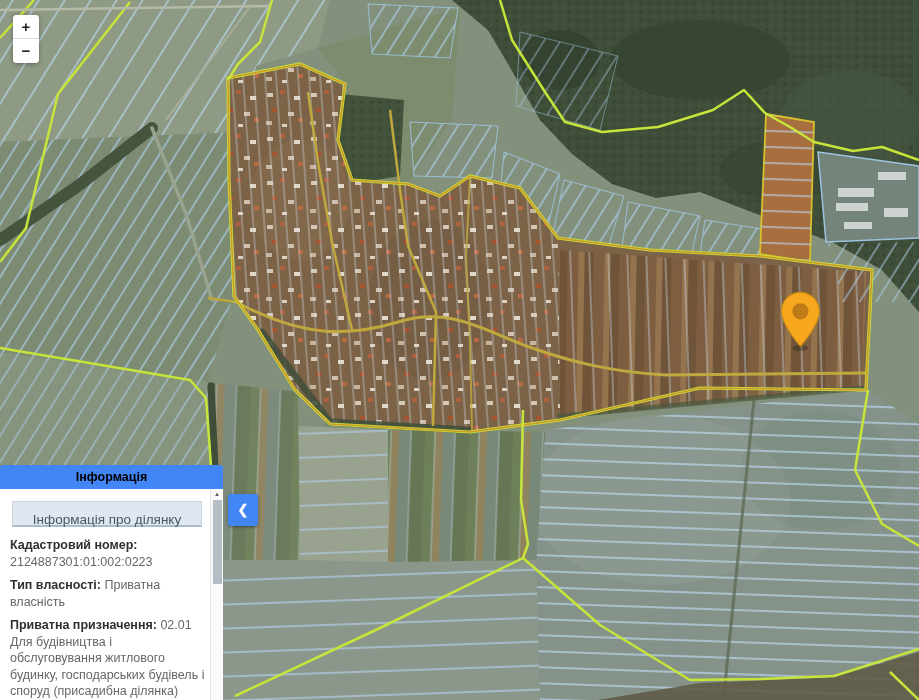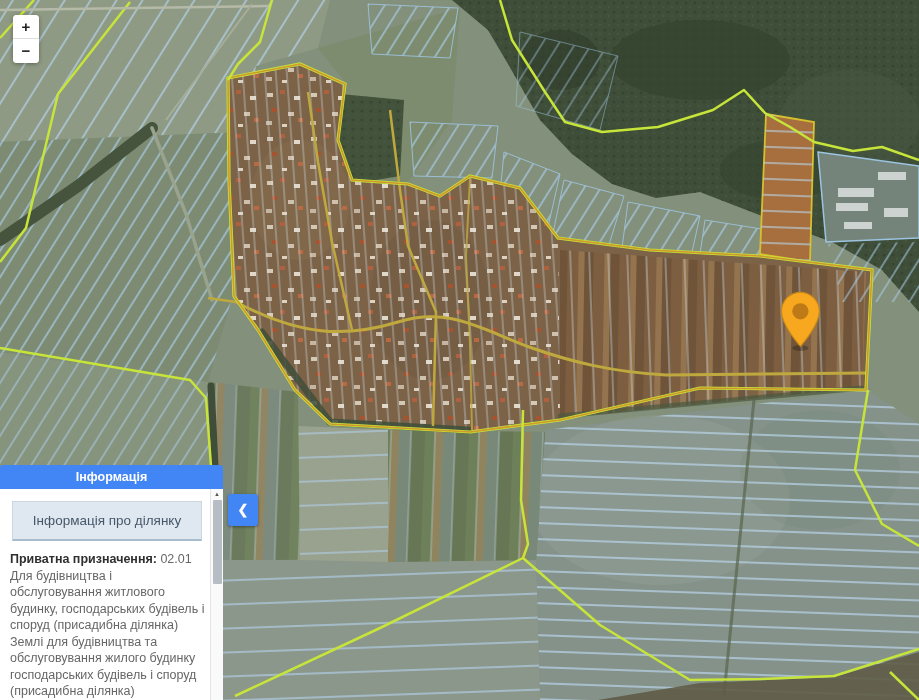--- a/index.html
+++ b/index.html
@@ -11,24 +11,24 @@
   
   .zoom-ctl{position:absolute;left:13px;top:15px;width:26px;background:#fff;
             border-radius:4px;box-shadow:0 1px 4px rgba(0,0,0,.35);overflow:hidden;}
   .zoom-ctl button{display:block;width:26px;height:24px;border:0;background:#fff;
             font:bold 15px/22px "Liberation Sans",sans-serif;color:#222;cursor:pointer;padding:0;}
   .zoom-ctl button:first-child{border-bottom:1px solid #ddd;}
 
   
   .info-panel{position:absolute;left:0;top:465px;width:223px;height:235px;}
   .info-panel .hdr{height:24px;background:var(--header_blue,#4285f4);border-radius:3px 3px 0 0;
-            color:#ffffff;font-size:12.5px;font-weight:bold;text-align:center;line-height:24px;}
+            color:#000000;font-size:12.5px;font-weight:bold;text-align:center;line-height:24px;}
   .info-panel .body{position:relative;background:#fff;height:211px;overflow:hidden;
             padding:0 17px 0 10px;}
-  .tab-btn{display:block;width:190px;height:40px;margin:12px 0 10px 2px;
+  .tab-btn{display:block;width:190px;height:26px;margin:12px 0 10px 2px;
             background:var(--tab_bg,#dfe7f1);border:1px solid #ccd6e1;
             border-bottom:2px solid var(--tab_border,#b6c6d6);
             color:var(--tab_text,#47586a);font-size:13.5px;text-align:center;
             line-height:23px;cursor:pointer;font-family:inherit;padding:6px;}
   .fld{font-size:12.5px;line-height:1.32;color:var(--value_text,#666);margin:7px 0;}
   .fld b{color:var(--label_text,#2f2f2f);}
 
   
   .sbar{position:absolute;right:0;top:0;width:13px;height:211px;background:#fafafa;
         border-left:1px solid #e4e4e4;}
@@ -231,20 +231,28 @@
     <button>+</button>
     <button>−</button>
   </div>
 
   <div class="info-panel">
     <div class="hdr">Інформація</div>
     <div class="body">
       <button class="tab-btn">Інформація про ділянку</button>
 
       <div class="fld">
+        <b>Кадастровий номер:</b><br>
+        <span>2124887301:01:002:0223</span>
+      </div>
+      <div class="fld">
+        <b>Тип власності:</b>
+        <span>Приватна власність</span>
+      </div>
+      <div class="fld">
         <b>Приватна призначення:</b>
         <span>02.01 Для будівництва і обслуговування житлового будинку, господарських будівель і споруд (присадибна ділянка) Землі для будівництва та обслуговування жилого будинку господарських будівель і споруд (присадибна ділянка)</span>
       </div>
 
       <div class="sbar">
         <div class="up">▲</div>
         <div class="thumb"></div>
       </div>
     </div>
   </div>

